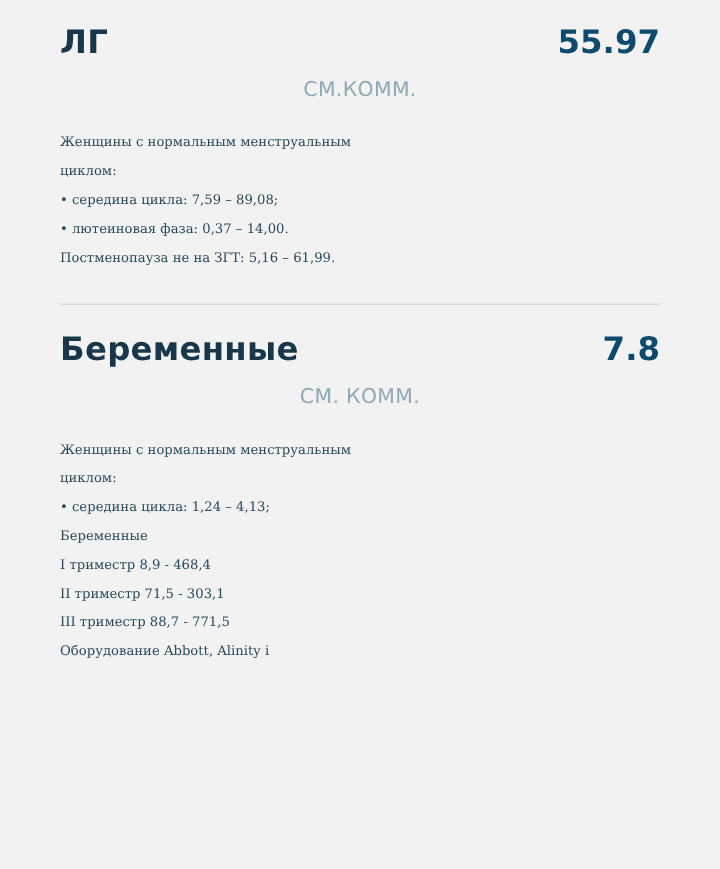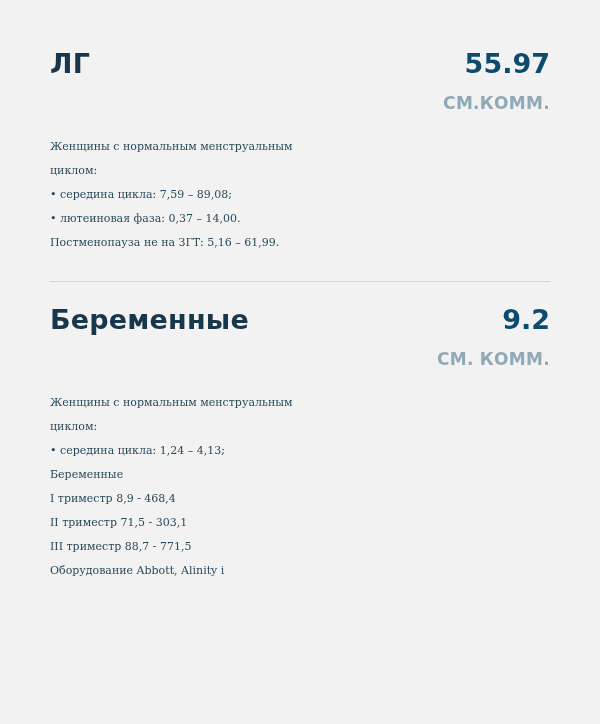--- a/index.html
+++ b/index.html
@@ -16,21 +16,21 @@
   }
   .page {
     position: relative;
     width: 600px;
     height: 724px;
     background: #f2f2f2;
     box-sizing: border-box;
     padding: 0 50px;
   }
   .result-block {
-    padding-top: 48px;
+    padding-top: 20px;
   }
   .result-block.second {
     padding-top: 22px;
   }
   .row-head {
     display: flex;
     align-items: baseline;
     justify-content: space-between;
   }
   .analyte {
@@ -41,24 +41,24 @@
     letter-spacing: 0.2px;
   }
   .value {
     font-family: "DejaVu Sans", sans-serif;
     font-size: 27px;
     font-weight: bold;
     color: #0c4a6e;
   }
   .comment-link {
     margin-top: 14px;
-    text-align: right;
+    text-align: center;
     font-family: "DejaVu Sans", sans-serif;
     font-size: 17px;
-    font-weight: bold;
+    font-weight: normal;
     color: #8fa9b6;
     letter-spacing: 0.3px;
   }
   .ref-text {
     margin-top: 22px;
     font-family: "DejaVu Serif", serif;
     font-size: 11px;
     line-height: 24px;
     color: #2a4a5c;
   }
@@ -89,21 +89,21 @@
       <div class="line">• середина цикла: 7,59 – 89,08;</div>
       <div class="line">• лютеиновая фаза: 0,37 – 14,00.</div>
       <div class="line">Постменопауза не на ЗГТ: 5,16 – 61,99.</div>
     </div>
     <div class="divider"></div>
   </div>
 
   <div class="result-block second">
     <div class="row-head">
       <span class="analyte">Беременные</span>
-      <span class="value">9.2</span>
+      <span class="value">7.8</span>
     </div>
     <div class="comment-link">СМ. КОММ.</div>
     <div class="ref-text">
       <div class="line">Женщины с нормальным менструальным</div>
       <div class="line">циклом:</div>
       <div class="line">• середина цикла: 1,24 – 4,13;</div>
       <div class="line">Беременные</div>
       <div class="line">I триместр 8,9 - 468,4</div>
       <div class="line">II триместр 71,5 - 303,1</div>
       <div class="line">III триместр 88,7 - 771,5</div>

